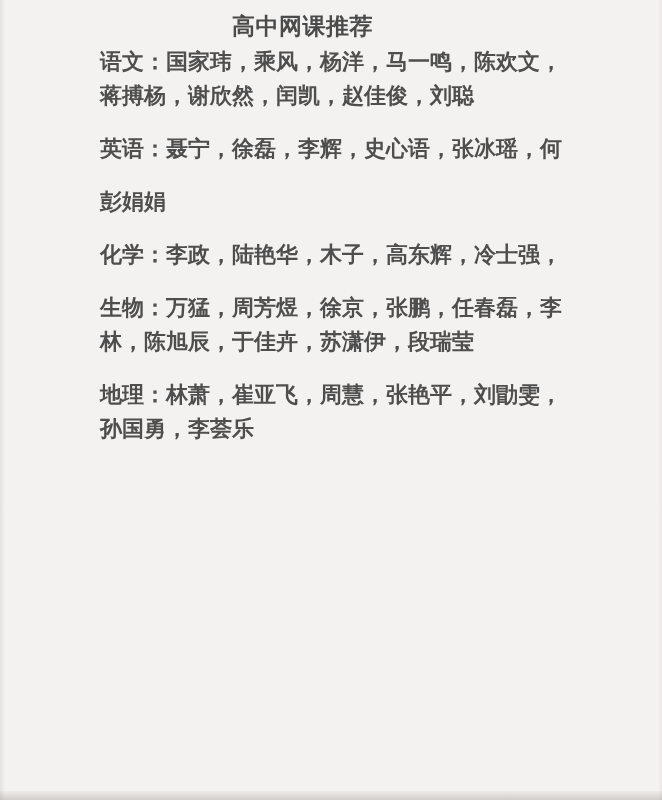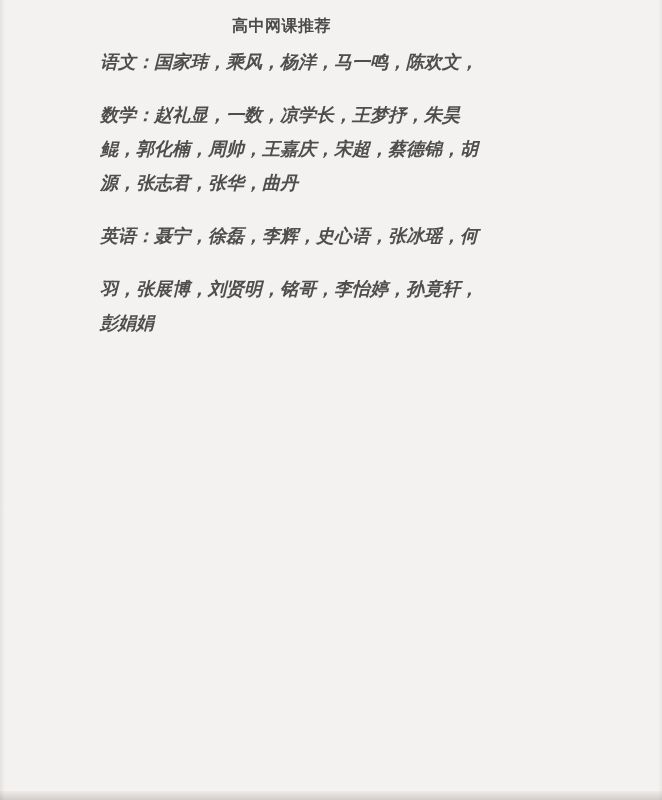--- a/index.html
+++ b/index.html
@@ -15,35 +15,34 @@
     background: #f4f2f0;
     font-family: "Liberation Sans", "DejaVu Sans", sans-serif;
     font-weight: 600;
     color: #4e4e4e;
     -webkit-font-smoothing: antialiased;
   }
   .content {
     padding: 13px 90px 0 100px;
   }
   .title {
-    font-size: 16px;
+    font-size: 23px;
     line-height: 26px;
     margin: 0 0 6px 132px;
     letter-spacing: 0.5px;
     color: #4a4a4a;
   }
   .section {
     margin: 0 0 19px 0;
   }
   .line {
-    font-size: 18px;
+    font-size: 22px;
     line-height: 34px;
     white-space: nowrap;
     letter-spacing: 0;
-    font-style: italic;
   }
   
   .edge-left {
     position: absolute;
     left: 0; top: 0; bottom: 0;
     width: 5px;
     background: linear-gradient(to right, rgba(90,80,75,0.10), rgba(90,80,75,0));
     pointer-events: none;
   }
   .edge-right {
@@ -63,33 +62,37 @@
 </style>
 </head>
 <body>
 
 <div class="page">
   <div class="content">
     <h1 class="title">高中网课推荐</h1>
     <div id="sections">
         <div class="section">
           <div class="line">语文：国家玮，乘风，杨洋，马一鸣，陈欢文，</div>
-        </div>
-        <div class="section">
-          <div class="line">数学：赵礼显，一数，凉学长，王梦抒，朱昊</div>
-          <div class="line">鲲，郭化楠，周帅，王嘉庆，宋超，蔡德锦，胡</div>
-          <div class="line">源，张志君，张华，曲丹</div>
+          <div class="line">蒋搏杨，谢欣然，闰凯，赵佳俊，刘聪</div>
         </div>
         <div class="section">
           <div class="line">英语：聂宁，徐磊，李辉，史心语，张冰瑶，何</div>
         </div>
         <div class="section">
-          <div class="line">羽，张展博，刘贤明，铭哥，李怡婷，孙竟轩，</div>
           <div class="line">彭娟娟</div>
         </div>
         <div class="section">
+          <div class="line">化学：李政，陆艳华，木子，高东辉，冷士强，</div>
+        </div>
+        <div class="section">
+          <div class="line">生物：万猛，周芳煜，徐京，张鹏，任春磊，李</div>
+          <div class="line">林，陈旭辰，于佳卉，苏潇伊，段瑞莹</div>
+        </div>
+        <div class="section">
+          <div class="line">地理：林萧，崔亚飞，周慧，张艳平，刘勖雯，</div>
+          <div class="line">孙国勇，李荟乐</div>
         </div>
       </div>
   </div>
   <div class="edge-left"></div>
   <div class="edge-right"></div>
   <div class="edge-bottom"></div>
 </div>
 
 </body></html>

